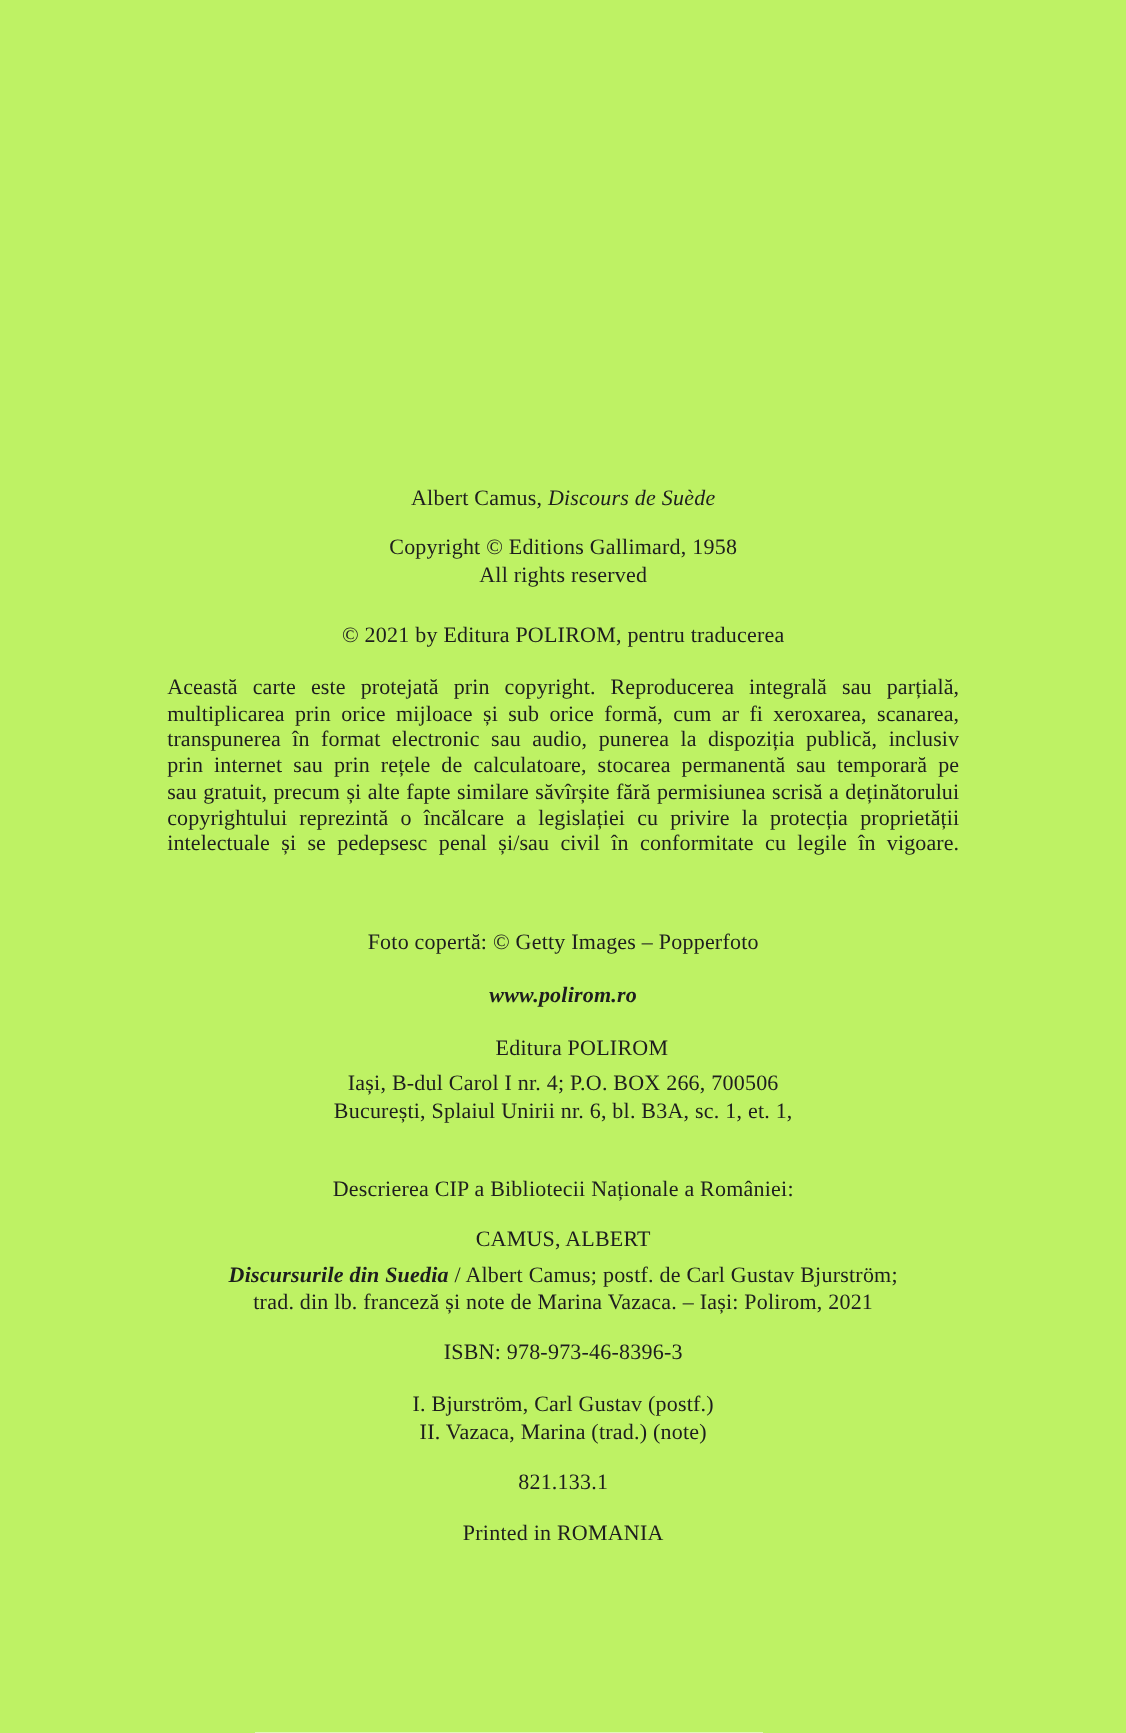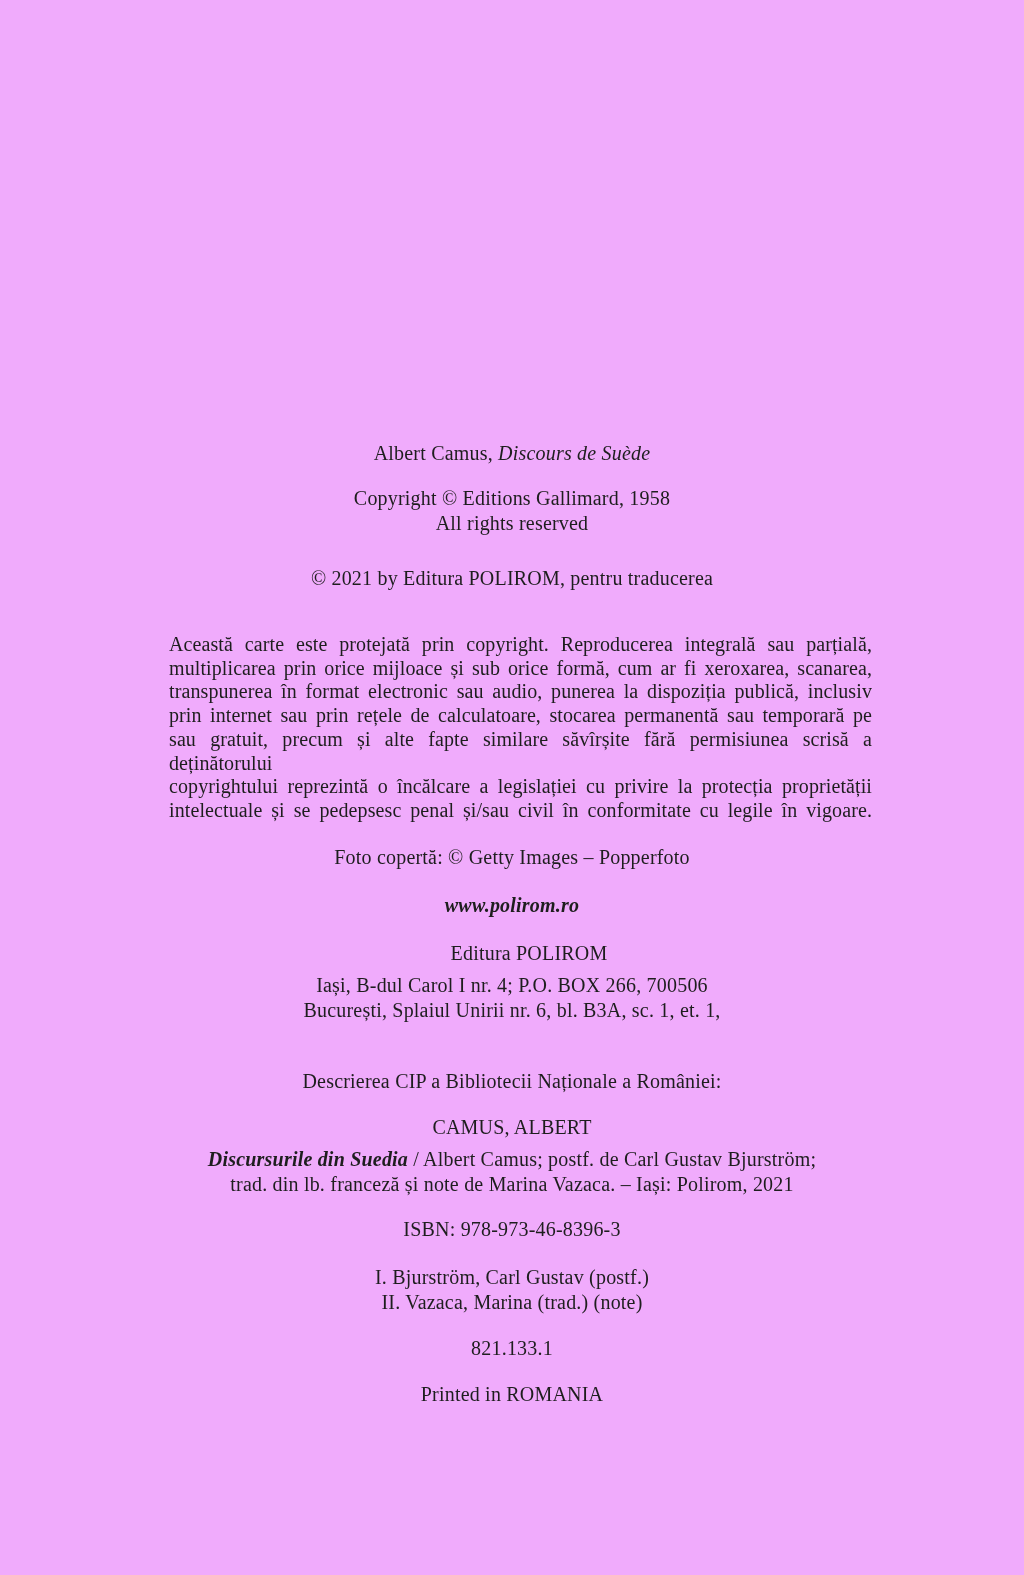--- a/index.html
+++ b/index.html
@@ -1,20 +1,20 @@
 <!DOCTYPE html>
 <html><head>
 <meta charset="utf-8">
 <style>
   html, body { margin: 0; padding: 0; background: #ffffff; }
   .page {
     position: relative;
     width: 1024px;
     height: 1575px;
-    background: #f0abfc;
+    background: #bef264;
     color: #1e1e1e;
     font-family: "Liberation Serif", serif;
     font-size: 20px;
     overflow: hidden;
   }
   .abs {
     position: absolute;
     left: 0;
     width: 100%;
     text-align: center;
@@ -47,21 +47,21 @@
 
   <div class="abs" style="top: 486px;">
     <div>Copyright © Editions Gallimard, 1958</div>
     <div>All rights reserved</div>
   </div>
 
   <div class="abs" style="top: 566px;">
     <div>© 2021 by Editura POLIROM, pentru traducerea</div>
   </div>
 
-  <div class="para" style="top: 633px; margin-left: 17px;">
+  <div class="para" style="top: 614px;">
     <div class="jline">Această carte este protejată prin copyright. Reproducerea integrală sau parțială,</div>
     <div class="jline">multiplicarea prin orice mijloace și sub orice formă, cum ar fi xeroxarea, scanarea,</div>
     <div class="jline">transpunerea în format electronic sau audio, punerea la dispoziția publică, inclusiv</div>
     <div class="jline">prin internet sau prin rețele de calculatoare, stocarea permanentă sau temporară pe</div>
     <div class="jline">sau gratuit, precum și alte fapte similare săvîrșite fără permisiunea scrisă a deținătorului</div>
     <div class="jline">copyrightului reprezintă o încălcare a legislației cu privire la protecția proprietății</div>
     <div class="jline">intelectuale și se pedepsesc penal și/sau civil în conformitate cu legile în vigoare.</div>
   </div>
 
   <div class="abs" style="top: 845px;">Foto copertă: © Getty Images – Popperfoto</div>

